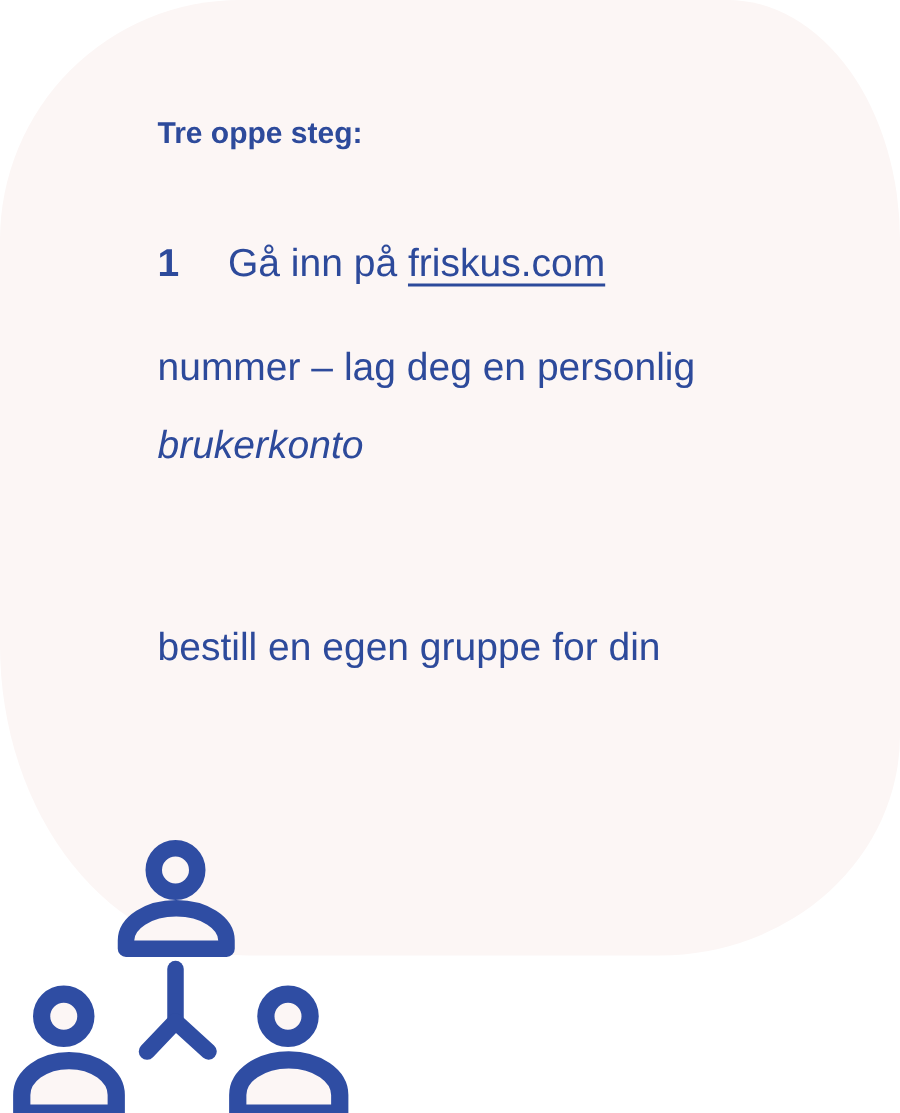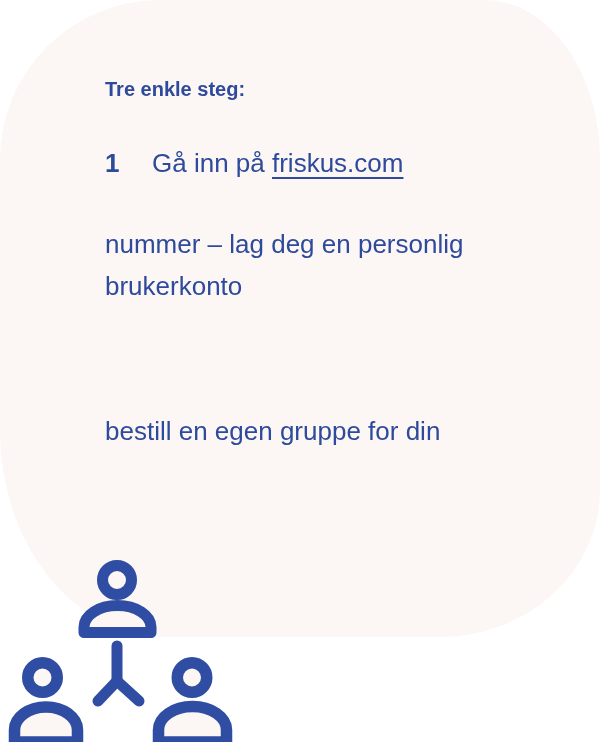--- a/index.html
+++ b/index.html
@@ -29,31 +29,31 @@
   .heading {
     position: absolute;
     left: 0; top: 75px;
     font-size: 20px;
     line-height: 28px;
     font-weight: 700;
     white-space: nowrap;
   }
 
   .step { position: absolute; left: 0; font-size: 26px; line-height: 37px; }
-  .step-1 { top: 145px; }
+  .step-1 { top: 157px; }
   .step-2 { top: 226px; }
   .step-3 { top: 413px; }
 
   .line { white-space: nowrap; }
   .num {
     display: inline-block;
     width: 47px;
     font-weight: 700;
   }
-  .extra-gap { margin-top: 5px; }
+  .extra-gap { margin-top: 15px; font-style: italic; }
 
   a.link {
     color: var(--text, #2D4A9B);
     text-decoration: underline;
     text-decoration-thickness: 2px;
     text-underline-offset: 5px;
   }
 
   .people-icon {
     position: absolute;
@@ -64,21 +64,21 @@
 </style>
 </head>
 <body>
 
 <div class="stage">
 
   <div class="card"></div>
 
   <div class="content">
 
-    <div class="heading">Tre enkle steg:</div>
+    <div class="heading">Tre oppe steg:</div>
 
     <div class="step step-1">
       <div class="line">
         <span class="num">1</span><span>Gå inn på </span><a class="link" href="#">friskus.com</a>
       </div>
     </div>
 
     <div class="step step-2">
       <div class="line">nummer – lag deg en personlig</div>
       <div class="line extra-gap">brukerkonto</div>

